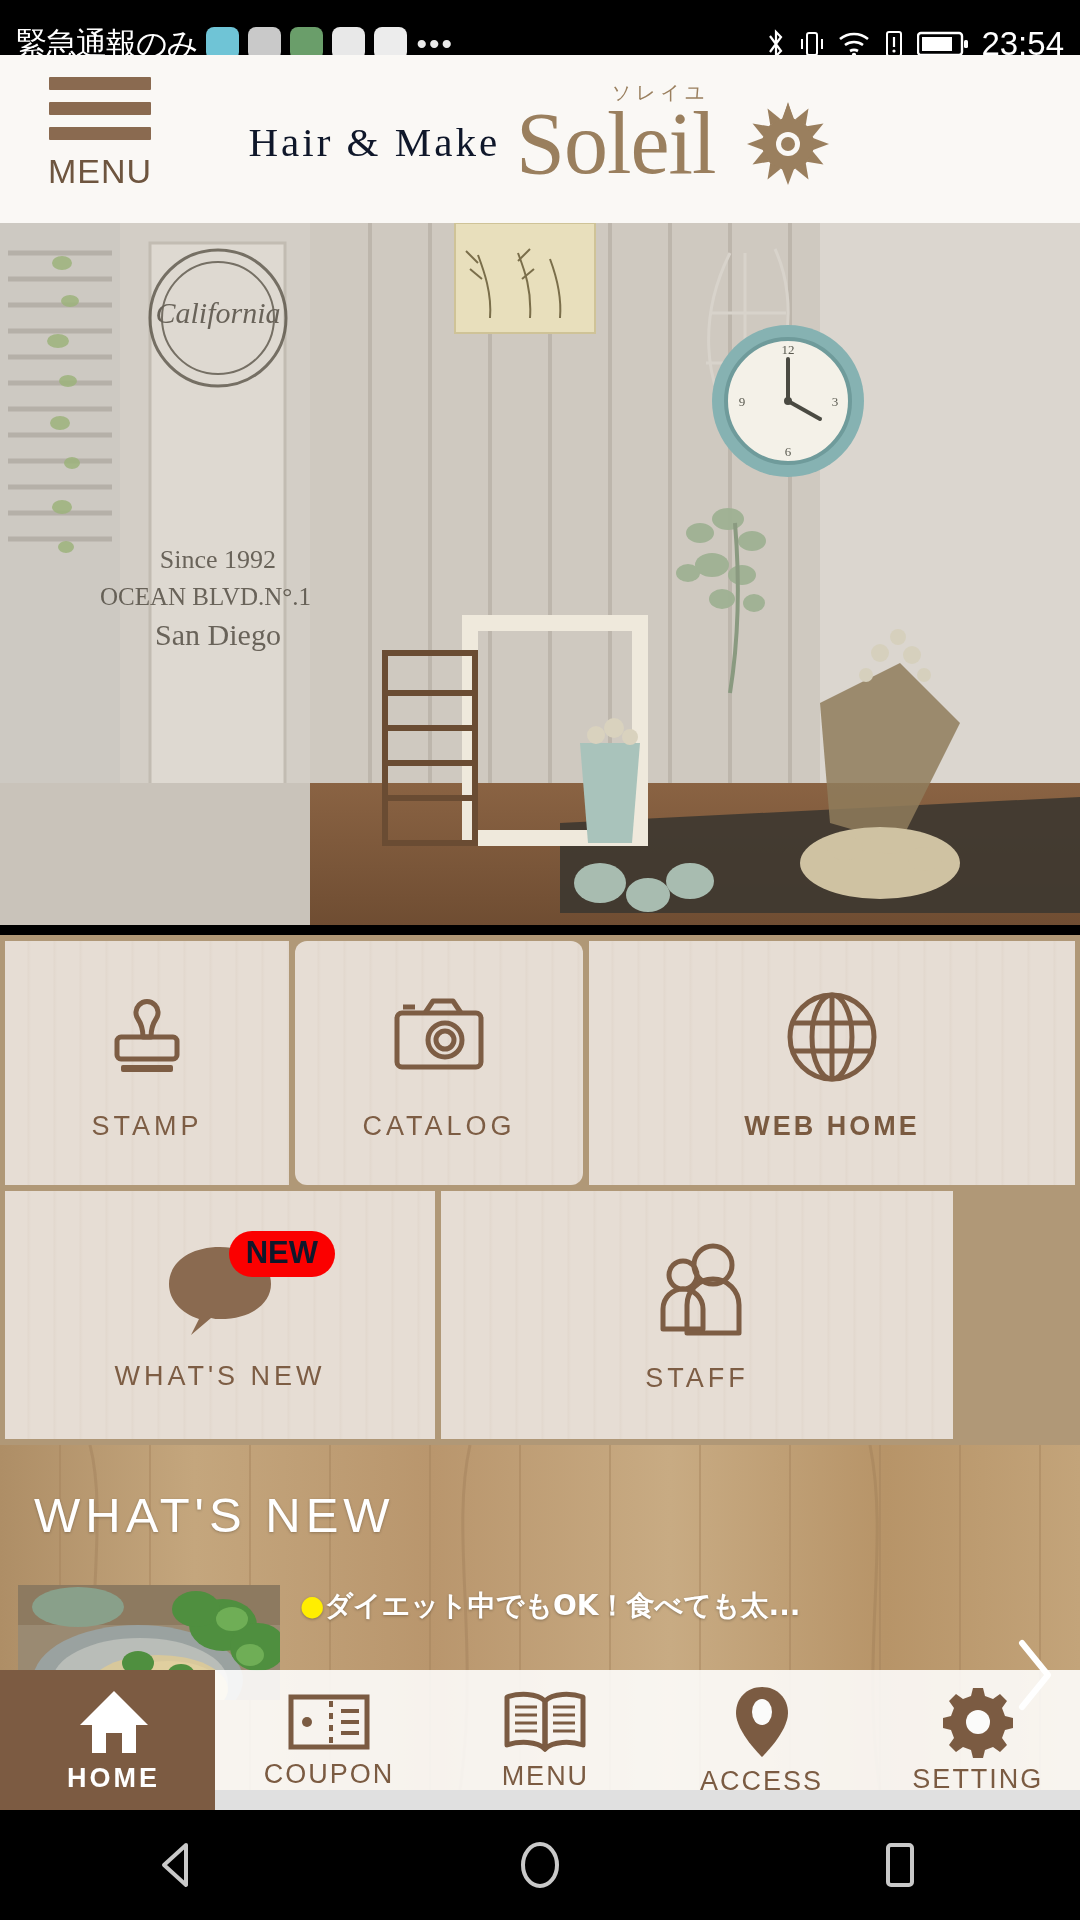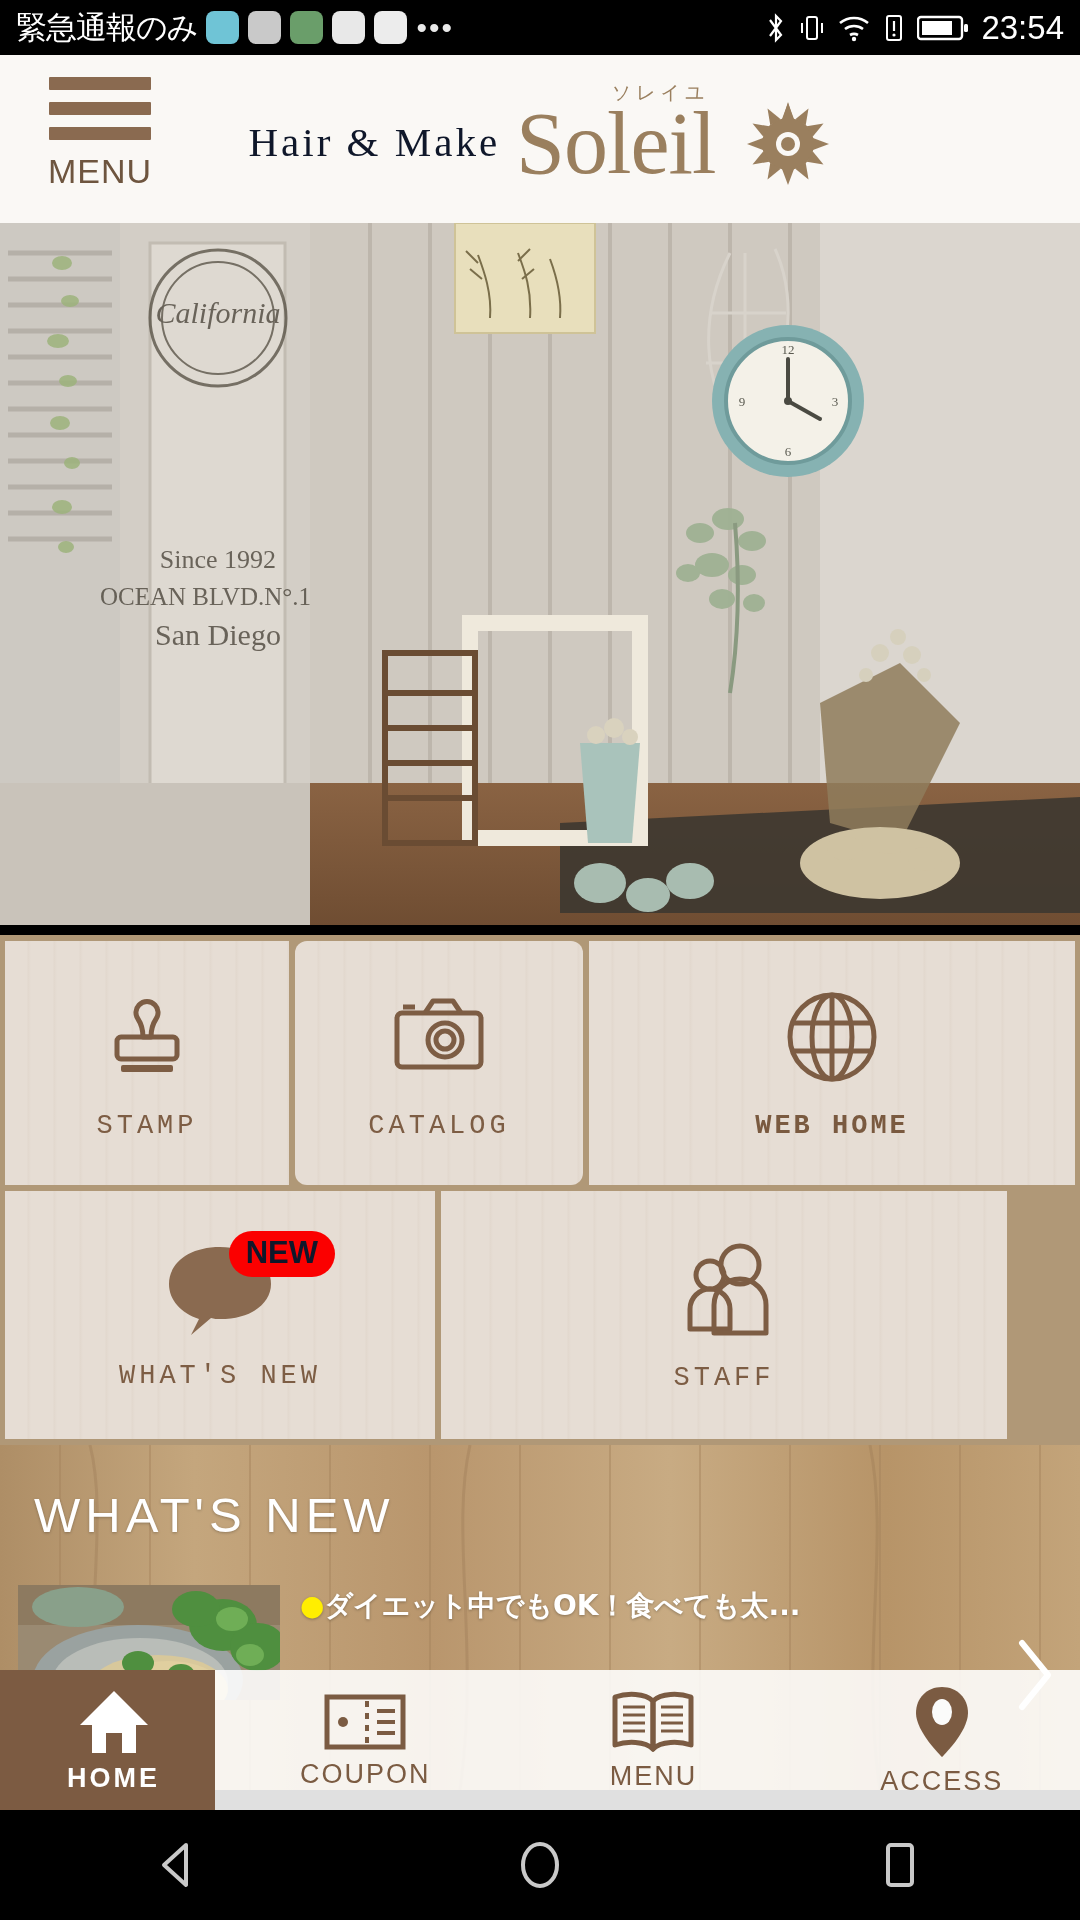--- a/index.html
+++ b/index.html
@@ -4,21 +4,21 @@
 <style>
   * { margin:0; padding:0; box-sizing:border-box; }
   html,body { width:1080px; height:1920px; background:#000; }
   body {
     font-family:"Liberation Sans", sans-serif;
     position:relative; overflow:hidden;
   }
 
   
   .statusbar{
-    position:absolute; left:0; top:0; width:1080px; height:55px;
+    position:absolute; left:0; top:16px; width:1080px; height:55px;
     background:#000; color:#fff;
     display:flex; align-items:center; padding:0 16px;gap:33px;
   }
   .sb-left{display:flex; align-items:center; gap:9px;}
   .sb-carrier{font-size:31px; letter-spacing:-1px; white-space:nowrap;}
   .appicon{width:33px;height:33px;border-radius:8px;display:inline-block;
            font-size:8px;line-height:33px;text-align:center;overflow:hidden;
            color:#fff;}
   .ai-blue{background:#6fc4d6;}
   .ai-gray{background:#c9c9c9;}
@@ -82,24 +82,24 @@
   .tile::after{
     content:""; position:absolute; inset:0; pointer-events:none;
     background:repeating-linear-gradient(90deg,
       rgba(255,255,255,0.0) 0px, rgba(255,255,255,0.0) 22px,
       rgba(190,170,150,0.10) 23px, rgba(255,255,255,0.0) 26px);
   }
   .t1{left:5px;  top:6px;   width:284px; height:244px;}
   .t2{left:295px;top:6px;   width:288px; height:244px;border-radius:12px;}
   .t3{left:589px;top:6px;   width:486px; height:244px;}
   .t4{left:5px;  top:256px; width:430px; height:248px;}
-  .t5{left:441px;top:256px; width:566px; height:248px;}
+  .t5{left:441px;top:256px; width:512px; height:248px;}
   .tile-label{
     font-size:27px; color:#7d5d44; letter-spacing:4px; margin-top:18px;
-    font-family:Liberation Mono, monospace; position:relative; z-index:2;
+    font-family:Liberation Sans, sans-serif; position:relative; z-index:2;
   }
   .tile-label.bold{font-weight:bold; letter-spacing:3px; color:#7a5a40;}
   .tile-icon{position:relative;z-index:2;}
   .bubble-wrap{position:relative;}
   .new-badge{
     position:absolute; right:-56px; top:-8px;
     background:#fb0000; color:#0f172a; font-weight:bold;
     font-size:31px; padding:4px 17px 6px; border-radius:26px;
     letter-spacing:0px; font-family:"Liberation Sans", sans-serif;
   }
@@ -576,20 +576,27 @@
   </div>
 
   <div class="navitem">
     <svg width="62" height="76" viewBox="0 0 62 76">
       <path d="M31 3 C16 3 5 14 5 29 C5 48 31 73 31 73 C31 73 57 48 57 29 C57 14 46 3 31 3 Z" fill="#7b5b42"></path>
       <ellipse cx="31" cy="28" rx="10" ry="13" fill="#fbfbfa"></ellipse>
     </svg>
     <span class="nav-label">ACCESS</span>
   </div>
 
+  <div class="navitem">
+    <svg width="72" height="72" viewBox="0 0 72 72">
+      <path d="M31 2 h10 l2 8 l8 3 l7 -5 l7 7 l-5 7 l3 8 l8 2 v10 l-8 2 l-3 8 l5 7 l-7 7 l-7 -5 l-8 3 l-2 8 h-10 l-2 -8 l-8 -3 l-7 5 l-7 -7 l5 -7 l-3 -8 l-8 -2 v-10 l8 -2 l3 -8 l-5 -7 l7 -7 l7 5 l8 -3 Z" fill="#7b5b42"></path>
+      <circle cx="36" cy="36" r="12" fill="#fbfbfa"></circle>
+    </svg>
+    <span class="nav-label">SETTING</span>
+  </div>
 </div>
 
 <div class="androidnav">
   <svg width="56" height="56" viewBox="0 0 56 56">
     <path d="M34 8 L12 28 L34 48 Z" fill="none" stroke="#c9c9c9" stroke-width="4" stroke-linejoin="round"></path>
   </svg>
   <svg width="56" height="56" viewBox="0 0 56 56">
     <ellipse cx="28" cy="28" rx="17" ry="21" fill="none" stroke="#c9c9c9" stroke-width="4"></ellipse>
   </svg>
   <svg width="56" height="56" viewBox="0 0 56 56">

